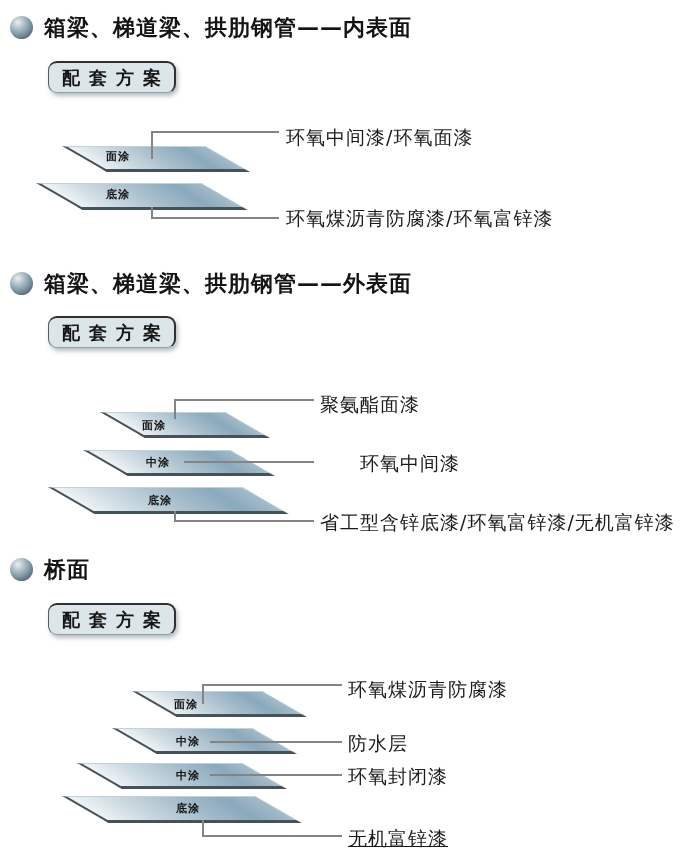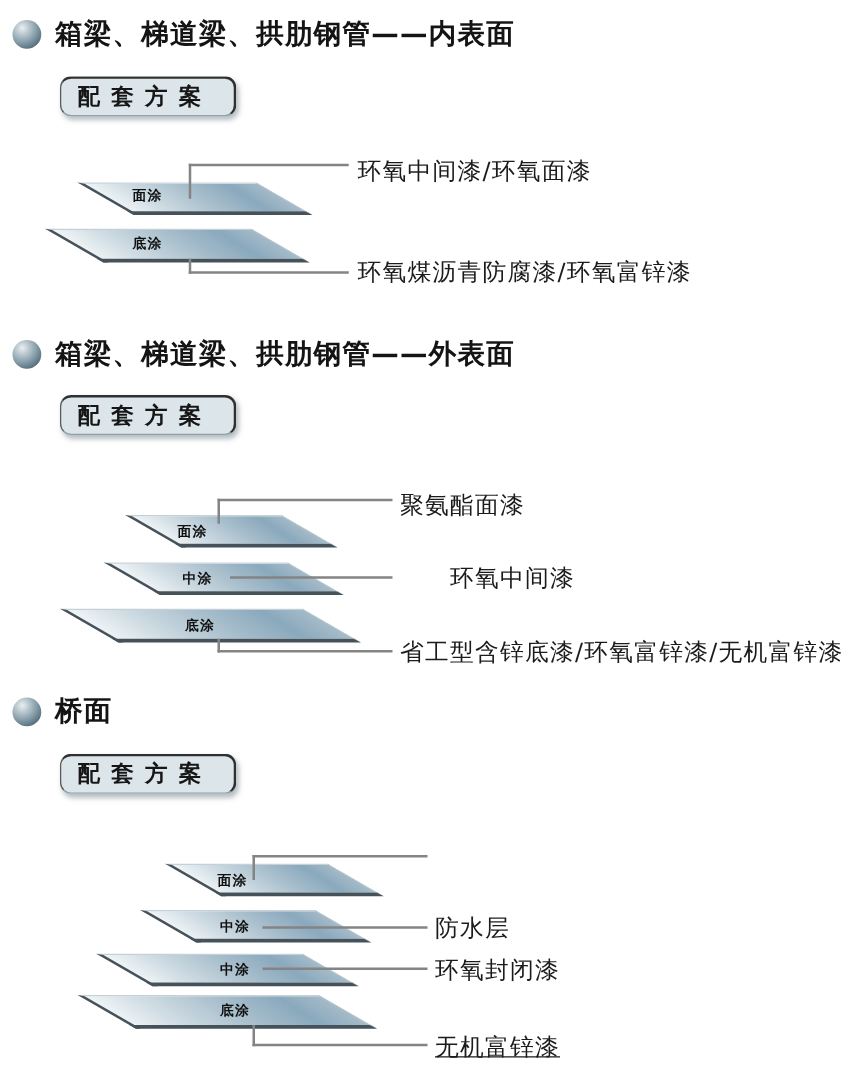--- a/index.html
+++ b/index.html
@@ -23,21 +23,21 @@
   
   .scheme-btn{
     position:absolute;
     background:#dbe5ea;
     border-top:2px solid #303030;
     border-right:2px solid #303030;
     border-left:1px solid #5a5a5a;
     border-bottom:1px solid #8fa0a8;
     border-radius:9px;
     box-shadow:2px 3px 4px rgba(110,125,135,0.5);
-    padding:3px 17px 3px 13px;
+    padding:3px 4px 3px 13px;
     font-size:18px;font-weight:bold;color:#161616;
     letter-spacing:9px;line-height:23px;white-space:nowrap;
   }
   
   .plate{
     position:absolute;
     transform:skewX(60deg);
     transform-origin:0 0;
     background:linear-gradient(100deg,#eff4f6 0%,#cfdce3 22%,#a6bdcb 55%,#8aa9bd 80%,#a6bcc9 100%);
     border-left:4px solid #46525a;
@@ -102,20 +102,21 @@
   <div class="product" style="left:320px;top:511px;">省工型含锌底漆/环氧富锌漆/无机富锌漆</div>
 
   <div class="sphere" style="left:10px;top:558px;"></div>
   <div class="title" style="left:44px;top:557px;">桥面</div>
   <div class="scheme-btn" style="left:48px;top:603px;">配套方案</div>
 
   <div class="plate" style="left:132px;top:691px;width:125px;height:22px;"></div>
   <div class="coat-label" style="left:174px;top:698px;">面涂</div>
   <div class="leader v" style="left:202px;top:684px;height:20px;"></div>
   <div class="leader h" style="left:202px;top:684px;width:140px;"></div>
+  <div class="product" style="left:348px;top:678px;">环氧煤沥青防腐漆</div>
 
   <div class="plate" style="left:112px;top:728px;width:135px;height:22px;"></div>
   <div class="coat-label" style="left:176px;top:735px;">中涂</div>
   <div class="leader h" style="left:210px;top:741px;width:132px;"></div>
   <div class="product" style="left:348px;top:732px;">防水层</div>
 
   <div class="plate" style="left:77px;top:763px;width:160px;height:22px;"></div>
   <div class="coat-label" style="left:176px;top:769px;">中涂</div>
   <div class="leader h" style="left:210px;top:774px;width:132px;"></div>
   <div class="product" style="left:348px;top:765px;text-align:center;">环氧封闭漆</div>

